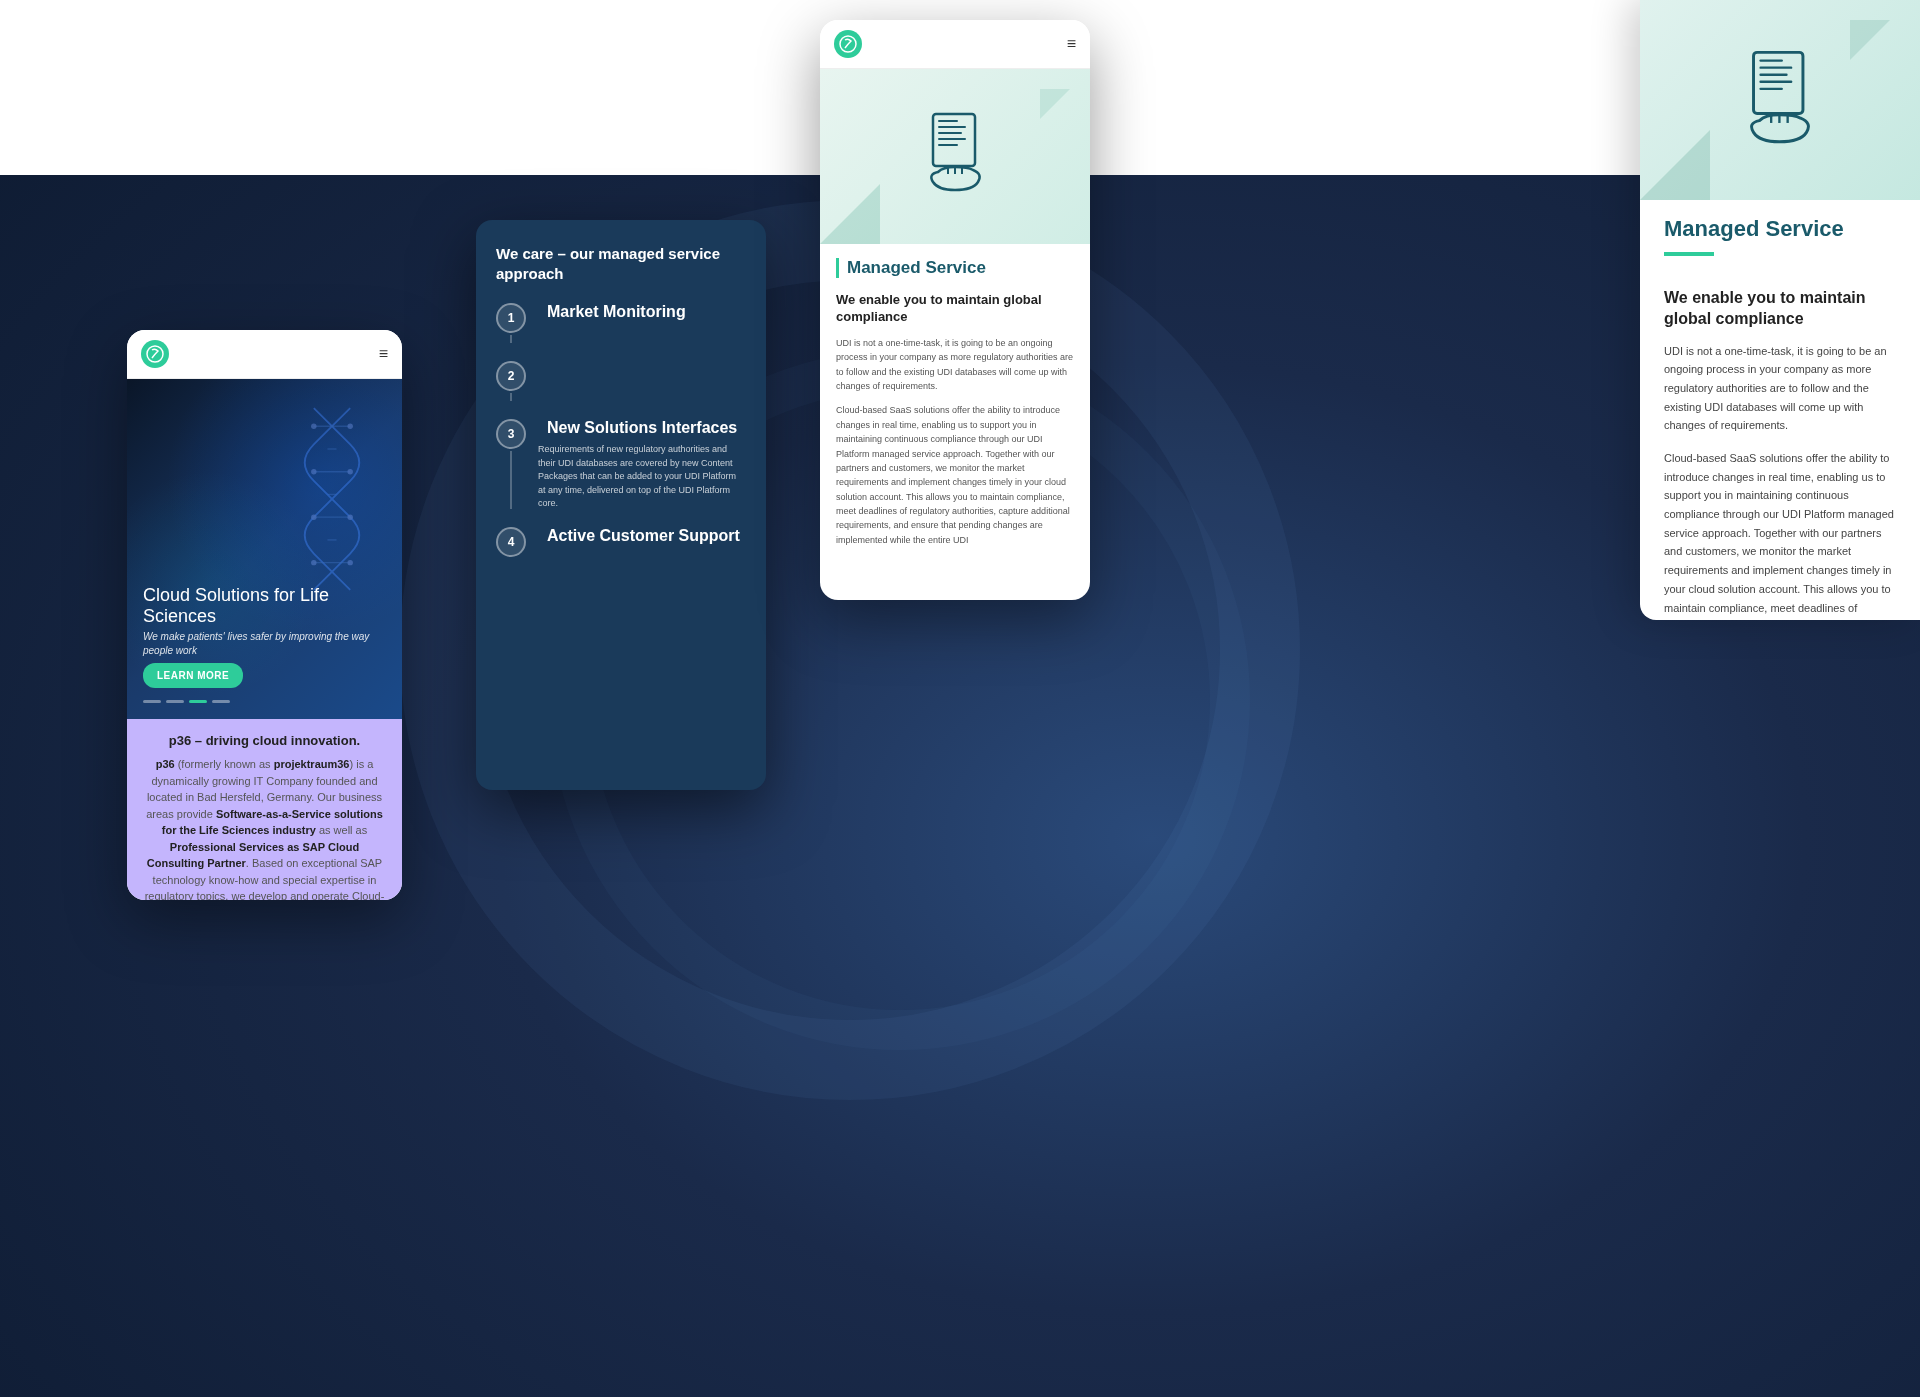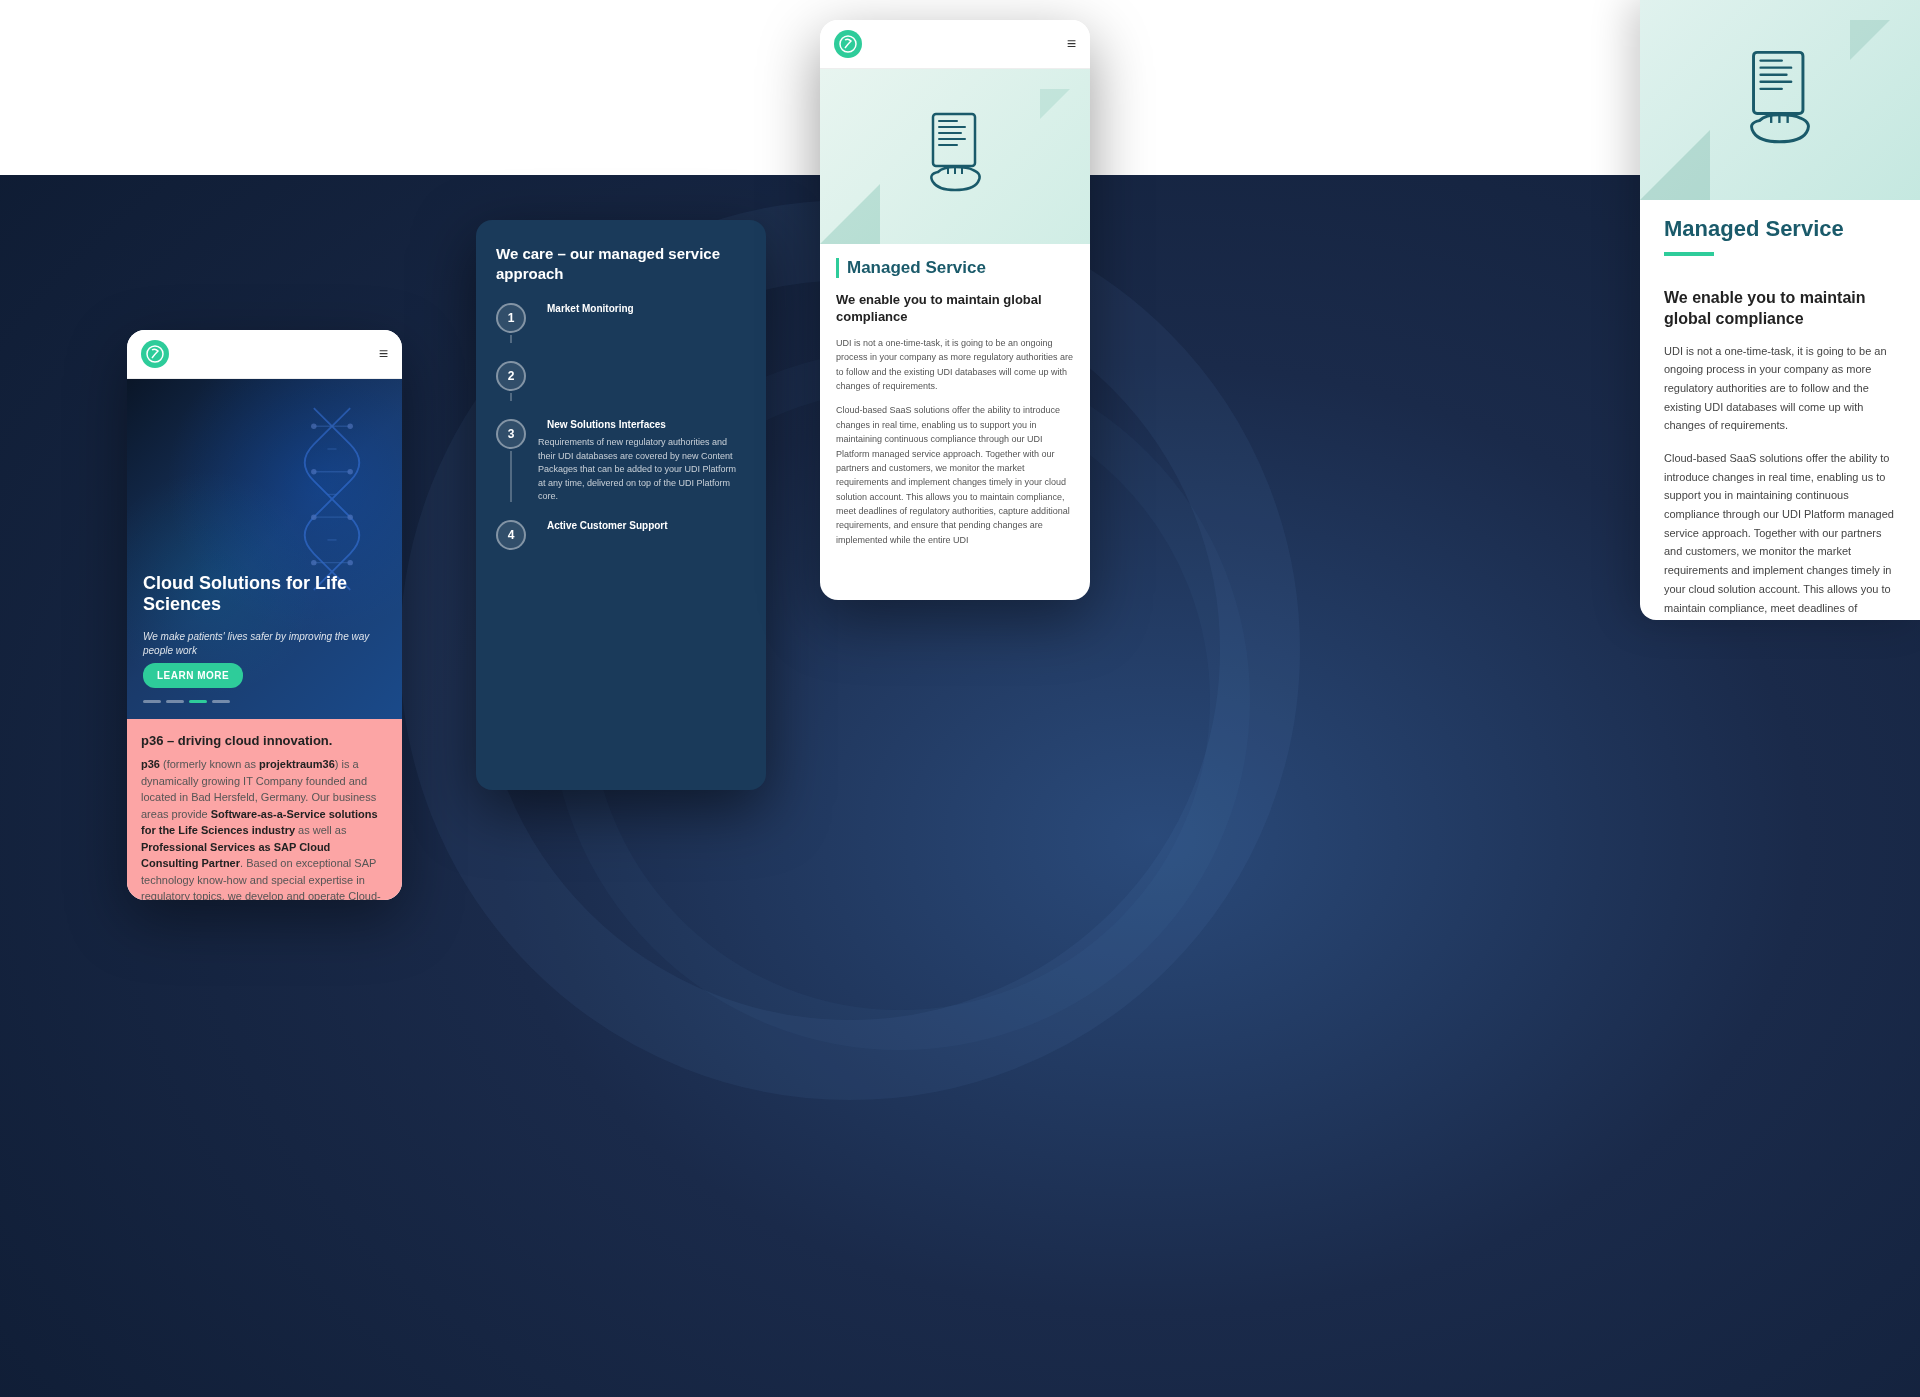--- a/index.html
+++ b/index.html
@@ -122,23 +122,23 @@
     }
 
     .phone-hero-content {
       position: relative;
       z-index: 2;
     }
 
     .phone-hero h1 {
       color: white;
       font-size: 18px;
-      font-weight: 700;
+      font-weight: 400;
       line-height: 1.2;
-      margin-bottom: 14px;
+      margin-bottom: 2px;
     }
 
     .phone-hero p {
       color: rgba(255,255,255,0.85);
       font-size: 10px;
       font-style: italic;
       margin-bottom: 5px;
       line-height: 1.4;
     }
 
@@ -165,23 +165,24 @@
       width: 18px;
       height: 3px;
       border-radius: 2px;
       background: rgba(255,255,255,0.4);
     }
     .phone-dot.active {
       background: #2ecc9a;
     }
 
     .phone-content {
-      background: #fca5a5;
+      background: #c4b5fd;
       padding: 14px;
       flex: 1;
+      text-align: center;
     }
 
     .phone-content h2 {
       font-size: 13px;
       color: #222;
       margin-bottom: 8px;
     }
 
     .phone-content p {
       font-size: 11px;
@@ -226,21 +227,21 @@
       font-weight: bold;
       display: flex;
       align-items: center;
       justify-content: center;
       flex-shrink: 0;
       background: rgba(255,255,255,0.1);
     }
 
     .step-content h3 {
       color: white;
-      font-size: 10px;
+      font-size: 16px;
       font-weight: 700;
       margin-bottom: 6px;
       padding-left: 9px;
     }
 
     .step-content p {
       color: rgba(255,255,255,0.75);
       font-size: 9px;
       line-height: 1.5;
     }

